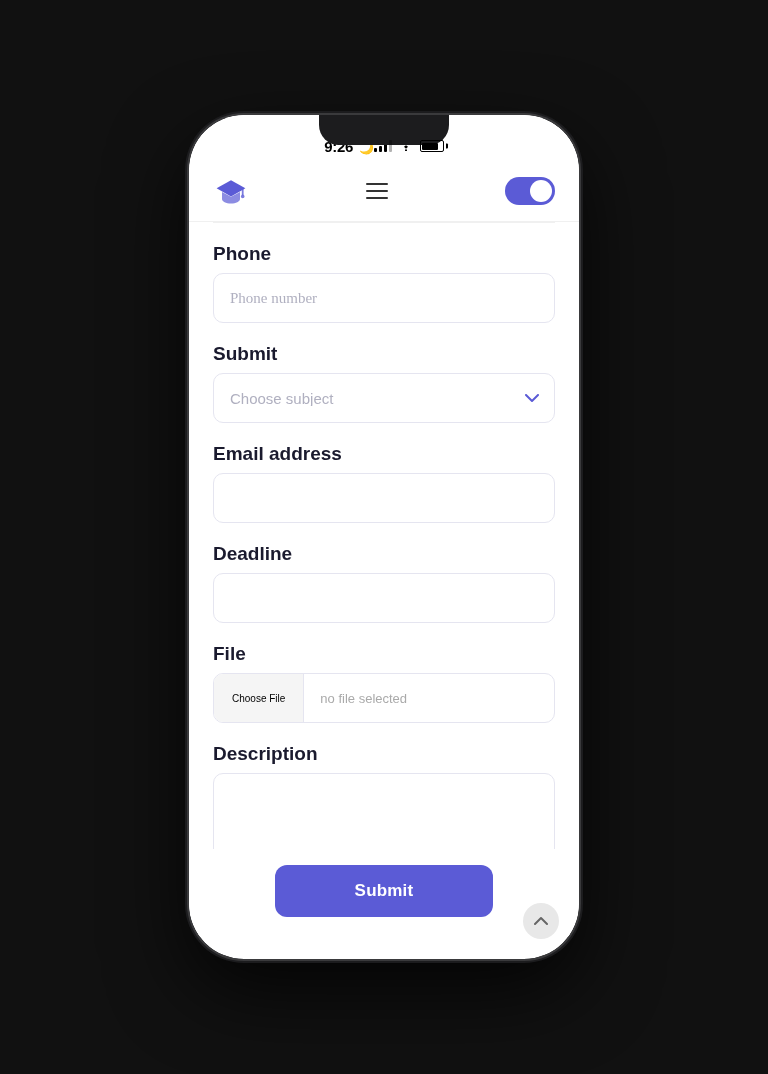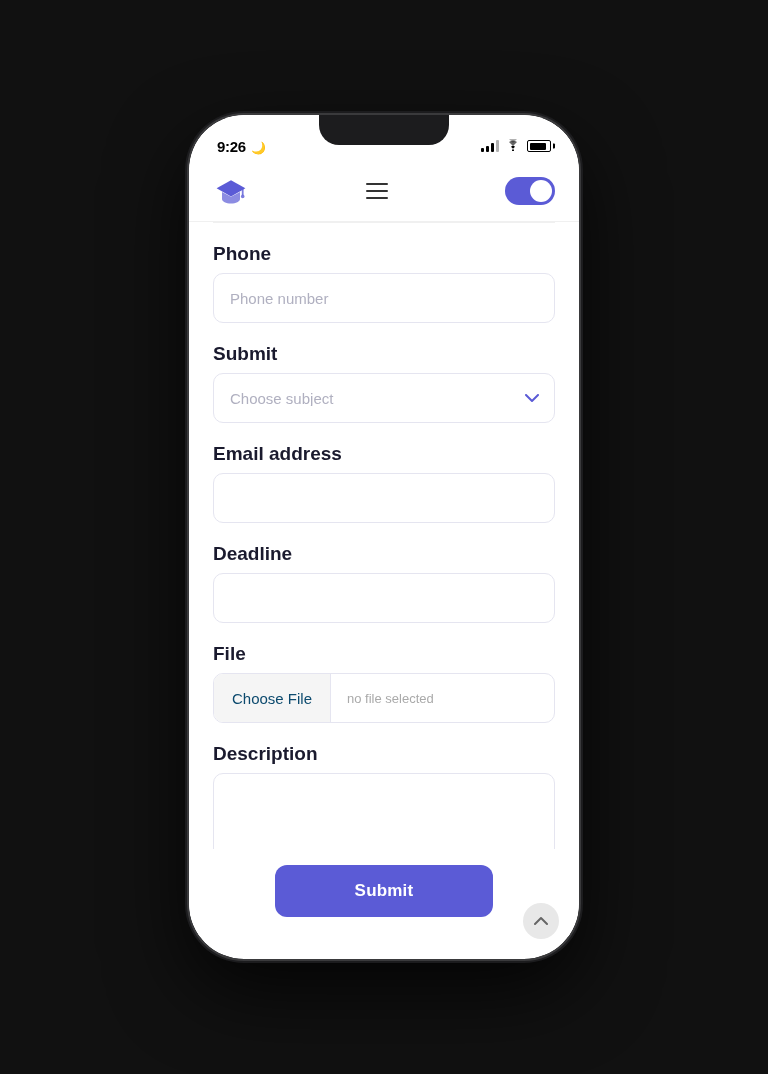--- a/index.html
+++ b/index.html
@@ -69,21 +69,21 @@
       overflow: hidden;
       position: relative;
     }
 
     
     .status-bar {
       height: 50px;
       background: #fff;
       display: flex;
       align-items: center;
-      justify-content: space-between;
+      justify-content: center;
       padding: 0 28px;
       padding-top: 12px;
       position: relative;
     }
 
     .status-time {
       font-size: 15px;
       font-weight: 600;
       color: #000;
       letter-spacing: -0.3px;
@@ -239,20 +239,21 @@
       width: 100%;
       height: 50px;
       border: 1.5px solid #e5e5f0;
       border-radius: 10px;
       padding: 0 16px;
       font-size: 15px;
       color: #333;
       background: #fff;
       outline: none;
       appearance: none;
+      font-family: Liberation Serif, serif;
     }
 
     .input-field::placeholder {
       color: #b0b0c0;
     }
 
     .select-wrapper {
       position: relative;
     }
 
@@ -302,22 +303,22 @@
       overflow: hidden;
       height: 50px;
     }
 
     .choose-file-btn {
       background: #f5f5f5;
       border: none;
       border-right: 1.5px solid #e5e5f0;
       height: 100%;
       padding: 0 18px;
-      font-size: 15px;
-      color: #0c4a6e;
+      font-size: 10px;
+      color: #000000;
       cursor: pointer;
       white-space: nowrap;
     }
 
     .file-name {
       padding: 0 16px;
       font-size: 13px;
       color: #aaa;
       flex: 1;
     }

